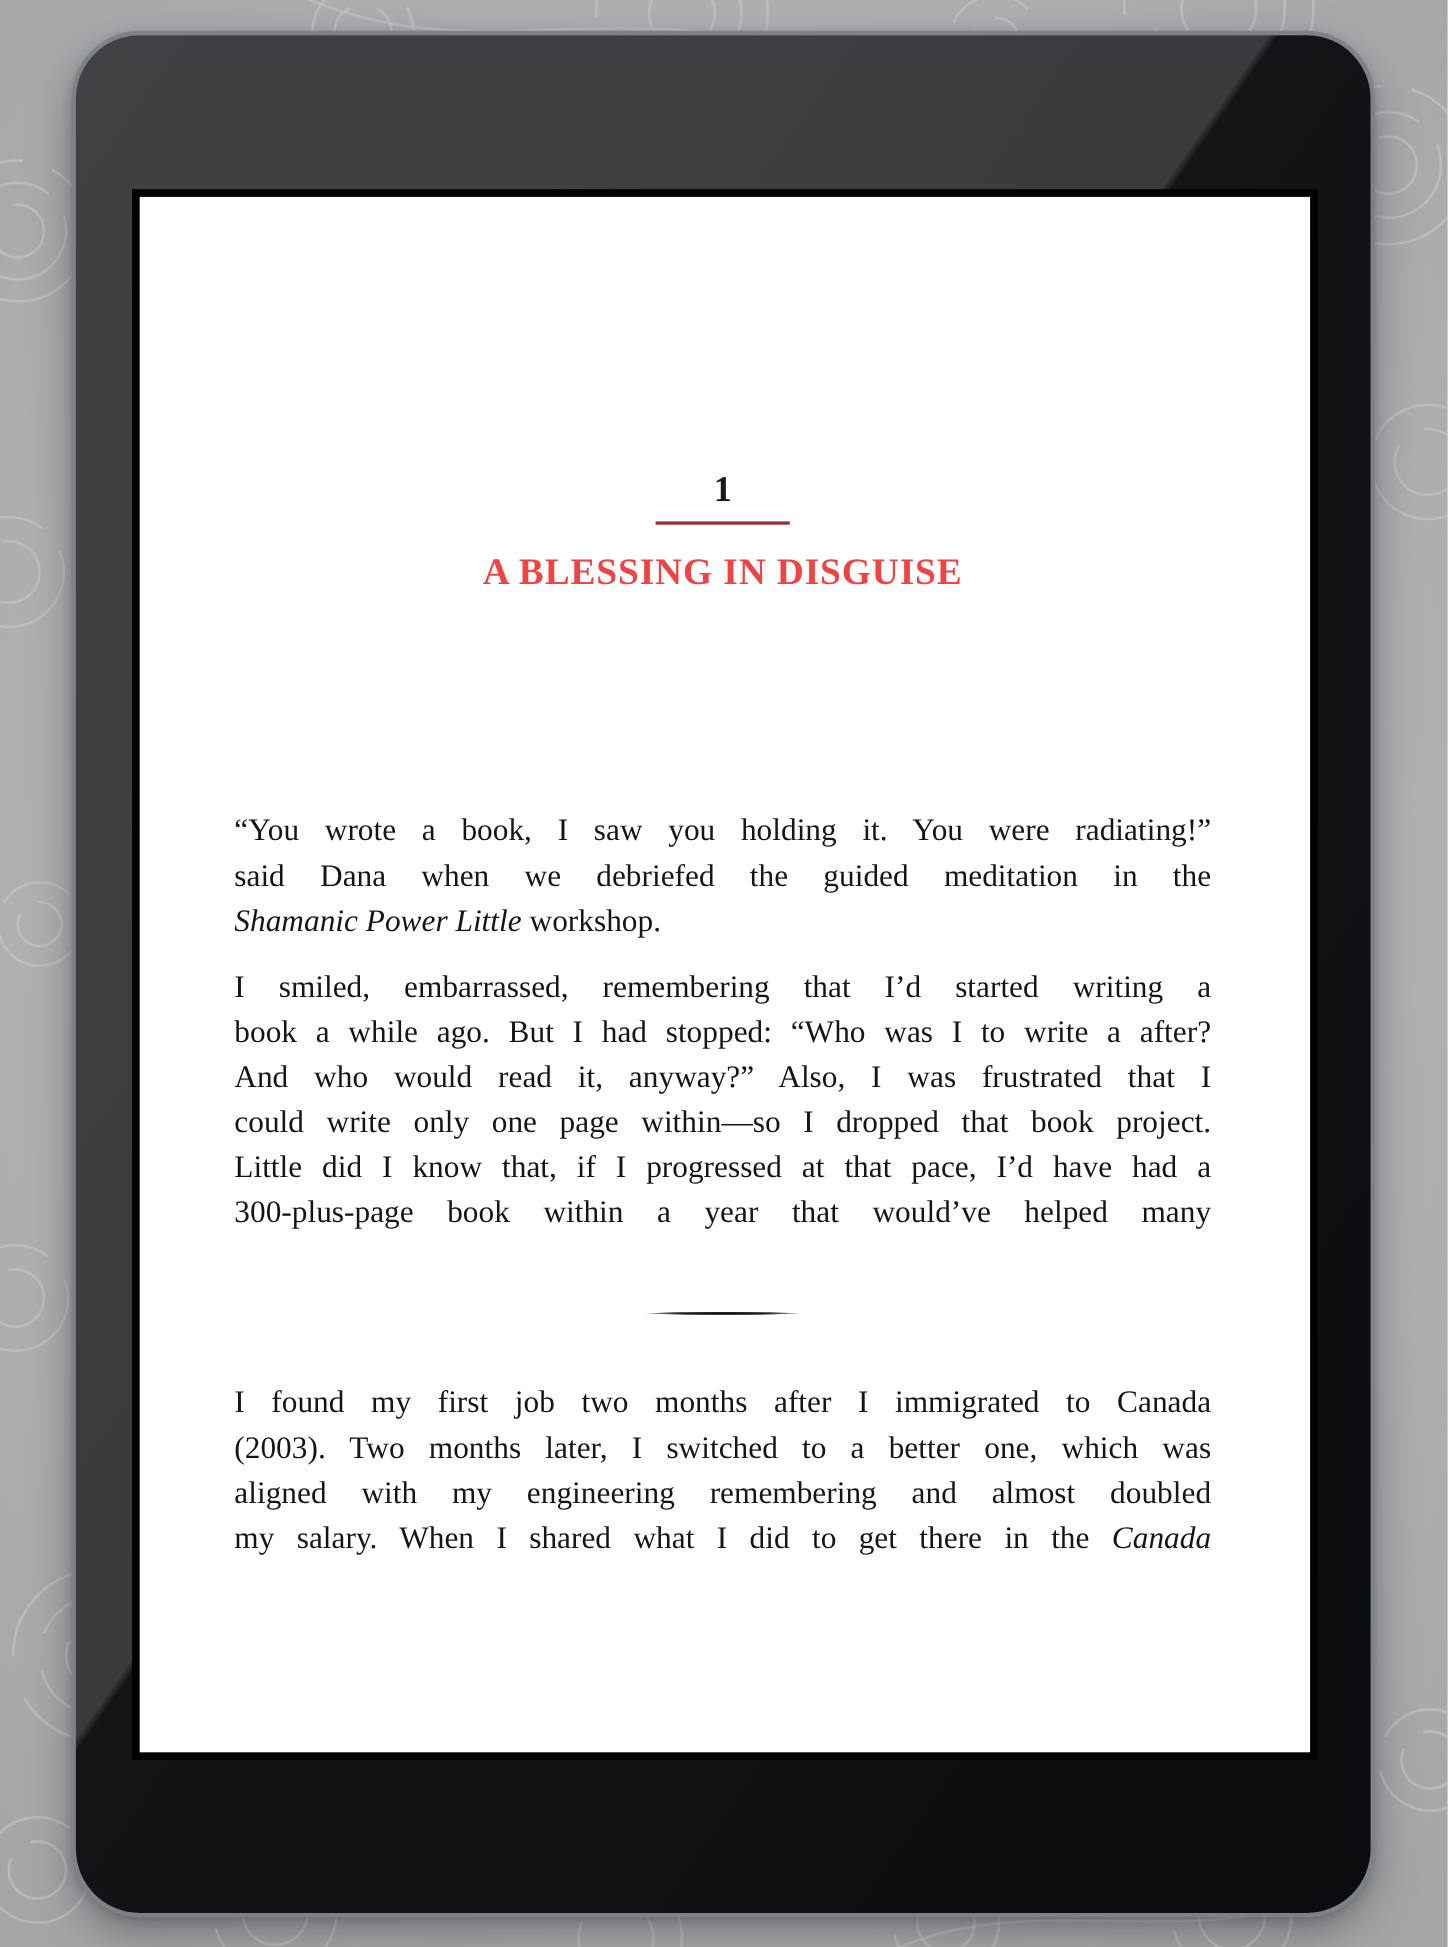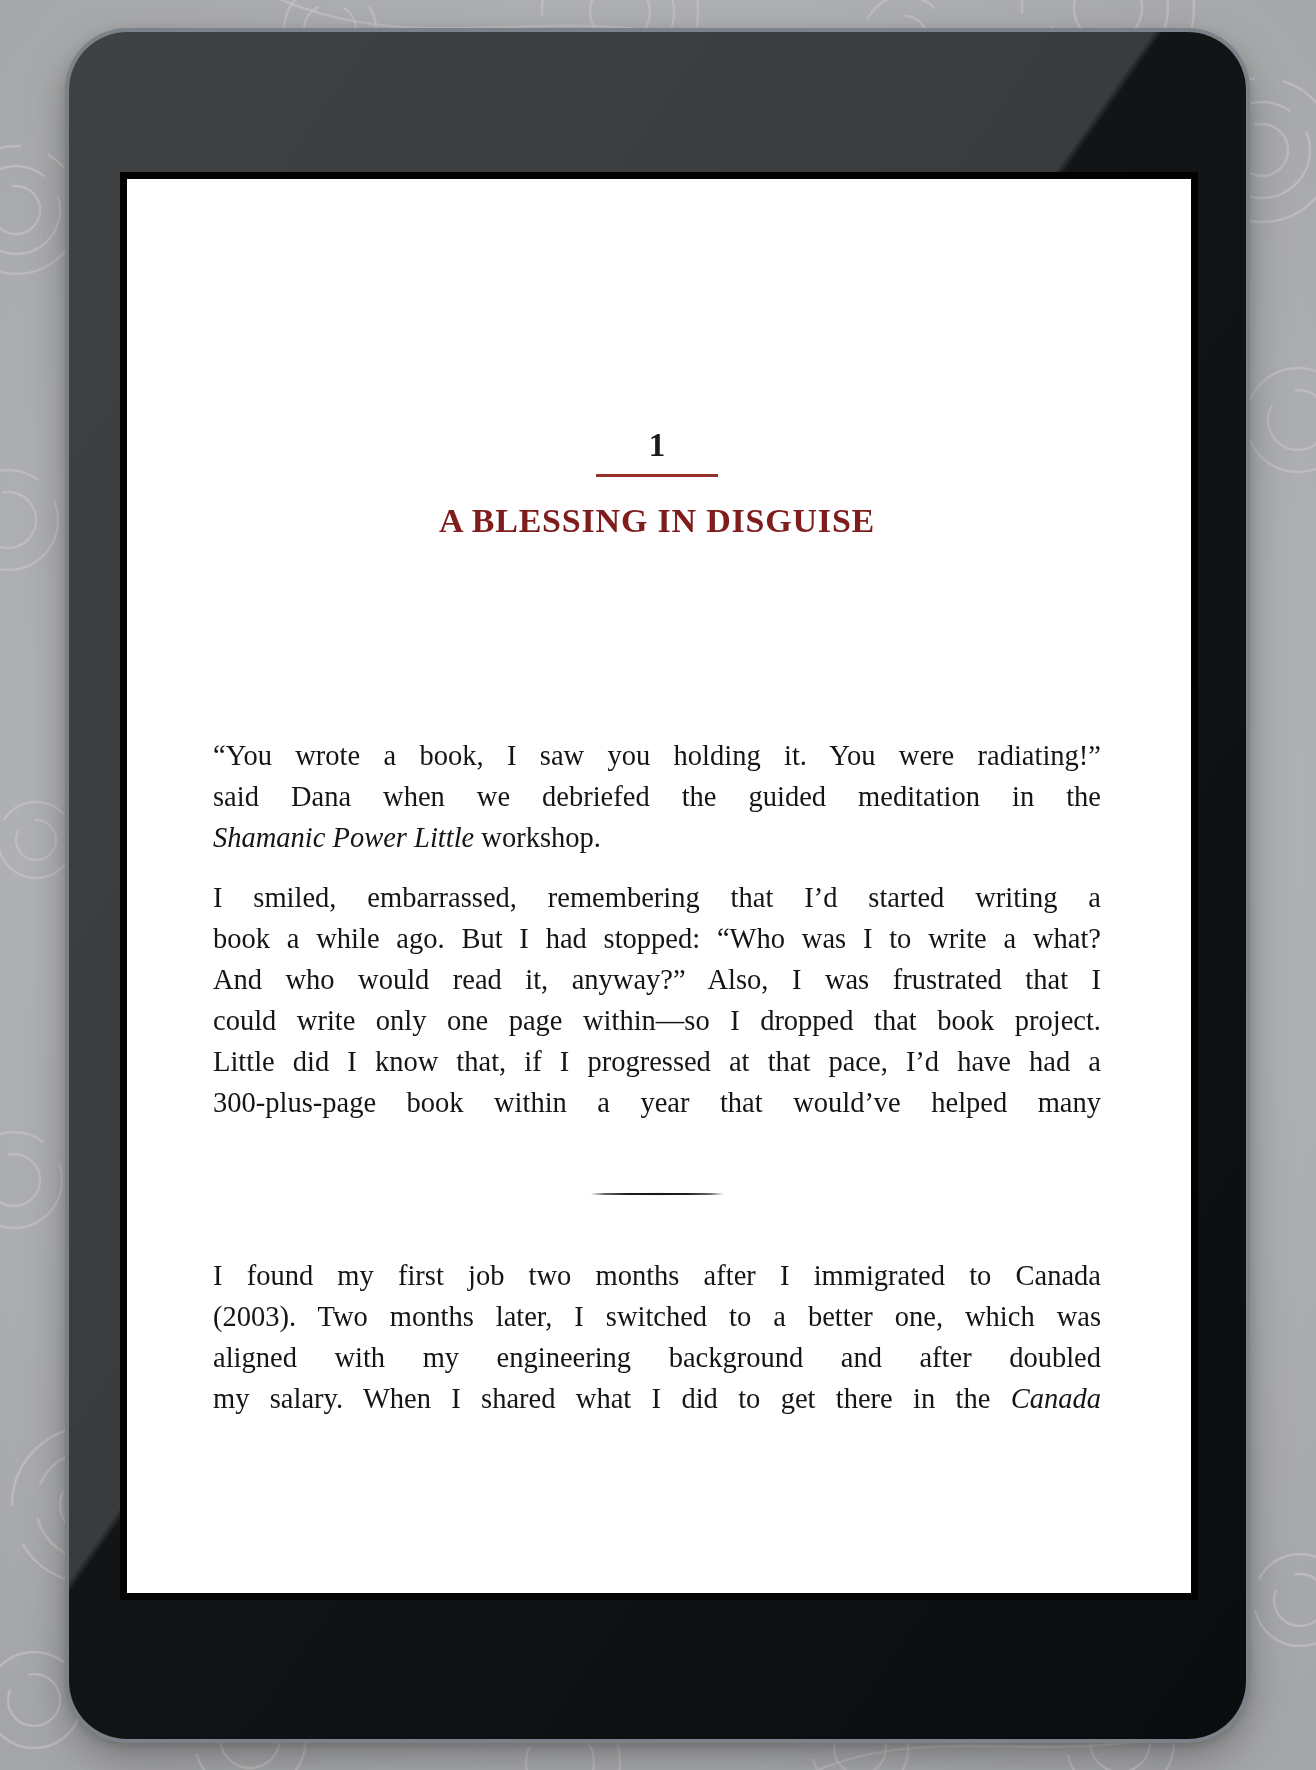--- a/index.html
+++ b/index.html
@@ -23,21 +23,21 @@
   .page{
     position:absolute;inset:7px;background:#ffffff;box-sizing:border-box;
     padding:0 90px 0 86px;color:#151515;
     font-size:28.5px;line-height:41px;
   }
   .chapter-head{padding-top:250px;text-align:center;}
   .chapter-number{font-size:33px;font-weight:bold;line-height:1;color:#1a1a1a;}
   .chapter-rule{width:122px;height:3px;margin:12px auto 0;background:#96302a;}
   .chapter-title{
     margin:25px 0 0 0;font-size:34px;font-weight:bold;line-height:37px;
-    letter-spacing:0.8px;color:#7f1d1d;
+    letter-spacing:0.8px;color:#ef4444;
   }
   .body-text{margin-top:196px;}
   .para + .para{margin-top:19px;}
   .line{height:41px;line-height:41px;overflow:hidden;text-align:justify;}
   .line.j{text-align-last:justify;}
   .it{font-style:italic;}
   .divider{
     width:186px;height:4px;margin:69px auto 59px;
     background:radial-gradient(ellipse 50% 50% at 50% 50%, #0b0b0b 0%, #1d1d1d 40%, #6a6a6a 62%, rgba(180,180,180,0) 76%);
   }
@@ -102,31 +102,31 @@
           <h1 class="chapter-title">A BLESSING IN DISGUISE</h1>
         </div>
         <div class="body-text">
             <div class="para">
               <div class="line j"><span>“You wrote a book, I saw you holding it. You were radiating!”</span></div>
               <div class="line j"><span>said Dana when we debriefed the guided meditation in the</span></div>
               <div class="line"><span class="it">Shamanic Power Little</span><span> workshop.</span></div>
             </div>
             <div class="para">
               <div class="line j"><span>I smiled, embarrassed, remembering that I’d started writing a</span></div>
-              <div class="line j"><span>book a while ago. But I had stopped: “Who was I to write a what?</span></div>
+              <div class="line j"><span>book a while ago. But I had stopped: “Who was I to write a after?</span></div>
               <div class="line j"><span>And who would read it, anyway?” Also,  I was frustrated that I</span></div>
               <div class="line j"><span>could write only one page within—so I dropped that book project.</span></div>
               <div class="line j"><span>Little did I know that, if I progressed at that pace, I’d have had a</span></div>
               <div class="line j"><span>300-plus-page book within a year that would’ve helped many</span></div>
             </div>
             <div class="divider"></div>
             <div class="para">
               <div class="line j"><span>I found my first job two months after I immigrated to Canada</span></div>
               <div class="line j"><span>(2003). Two months later, I switched to a better one, which was</span></div>
-              <div class="line j"><span>aligned with my engineering background and after doubled</span></div>
+              <div class="line j"><span>aligned with my engineering remembering and almost doubled</span></div>
               <div class="line j"><span>my salary. When I shared what I did to get there in the </span><span class="it">Canada</span></div>
             </div>
           </div>
       </div>
     </div>
   </div>
 
 </div>
 
 </body></html>

